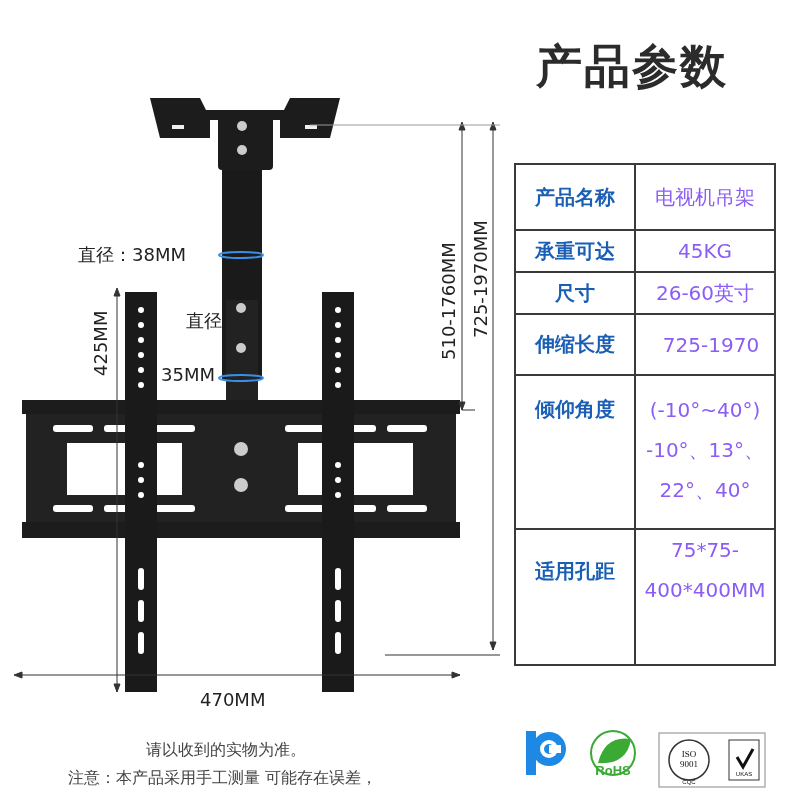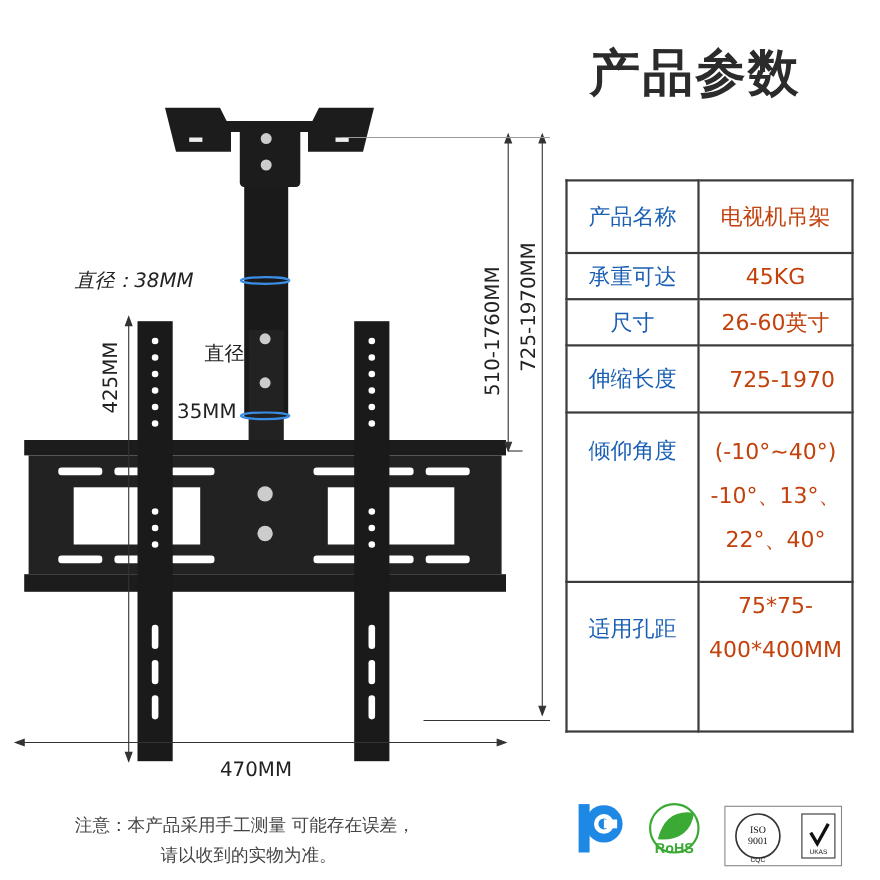--- a/index.html
+++ b/index.html
@@ -2,22 +2,22 @@
 <html><head>
 <meta charset="utf-8">
 <style>
   * { margin:0; padding:0; box-sizing:border-box; }
   body { width:800px; height:800px; background:#ffffff; position:relative; overflow:hidden;
          font-family: "DejaVu Sans", "Liberation Sans", sans-serif; color:#333; }
   .abs { position:absolute; }
   .title { left:536px; top:36px; font-size:46px; font-weight:bold; color:#2b2b2b; letter-spacing:2px;text-align:center; }
   table.spec { position:absolute; left:514px; top:163px; width:262px; border-collapse:collapse; }
   table.spec td { border:2px solid #3a3a3a; text-align:center; vertical-align:middle; font-size:20px; }
-  table.spec td.k { width:120px; color:#1a5fb4; }
-  table.spec td.v { color:#c2410c; line-height:40px; }
+  table.spec td.k { width:120px; color:#1a5fb4;font-weight:bold; }
+  table.spec td.v { color:#8b5cf6; line-height:40px; }
   .dim { font-size:18px; color:#222; }
   .vert { transform-origin:left top; transform:rotate(-90deg); white-space:nowrap; }
   .note { left:68px; top:736px; font-size:16px; color:#444; line-height:28px; }
   .logos { left:523px; top:727px; width:270px; height:62px; }
 </style>
 </head>
 <body>
 
 <div class="abs title">产品参数</div>
 
@@ -107,21 +107,21 @@
     <polygon points="462,330 459,322 465,322"></polygon>
     <line x1="462" y1="330" x2="475" y2="330"></line>
     <line x1="493" y1="48" x2="493" y2="570"></line>
     <polygon points="493,42 490,50 496,50"></polygon>
     <polygon points="493,570 490,562 496,562"></polygon>
     <line x1="310" y1="45" x2="500" y2="45" stroke="#999"></line>
     <line x1="385" y1="575" x2="500" y2="575"></line>
   </g>
 </svg>
 
-<div class="abs dim" style="left:68px;top:243px;font-style:italic;">直径：38MM</div>
+<div class="abs dim" style="left:78px;top:243px;">直径：38MM</div>
 <div class="abs dim" style="left:161px;top:309px;margin-left:25px;">直径：</div>
 <div class="abs dim" style="left:161px;top:364px;">35MM</div>
 <div class="abs dim vert" style="left:90px;top:376px;">425MM</div>
 <div class="abs dim" style="left:200px;top:689px;">470MM</div>
 <div class="abs dim vert" style="left:438px;top:360px;">510-1760MM</div>
 <div class="abs dim vert" style="left:470px;top:338px;">725-1970MM</div>
 
 <table class="spec">
   <tbody>
       <tr style="height:66px">
@@ -152,22 +152,22 @@
     <td class="k" style="vertical-align:top;padding-top:28px">适用孔距</td>
     <td class="v" style="vertical-align:top;">
       <div>75*75-</div>
       <div>400*400MM</div>
     </td>
   </tr>
 </tbody>
   </table>
 
 <div class="abs note">
+  <div style="padding-left:78px">请以收到的实物为准。</div>
   <div>注意：本产品采用手工测量 可能存在误差，</div>
-  <div style="padding-left:78px">请以收到的实物为准。</div>
 </div>
 
 <svg class="abs logos" viewBox="0 0 270 62">
   <g>
     <rect x="3" y="4" width="10" height="44" fill="#1e88e5"></rect>
     <circle cx="26" cy="22" r="17" fill="#1e88e5"></circle>
     <circle cx="26" cy="22" r="9" fill="#fff"></circle>
     <circle cx="26" cy="22" r="5" fill="#1e88e5"></circle>
     <rect x="26" y="18" width="12" height="8" fill="#fff"></rect>
   </g>

